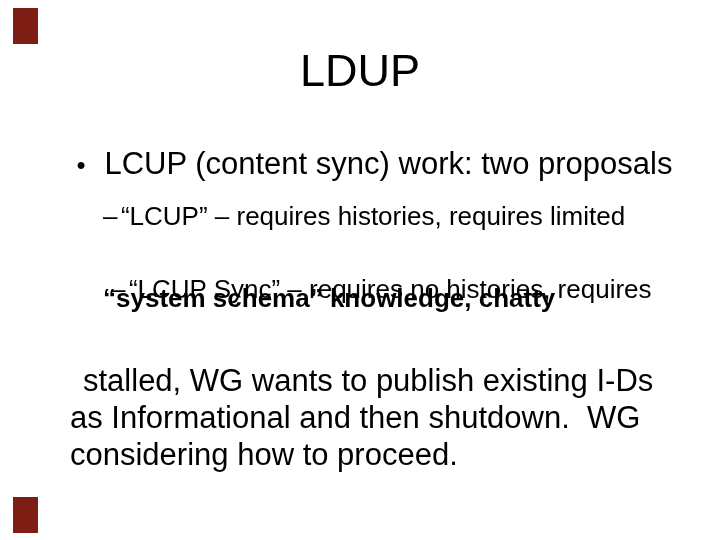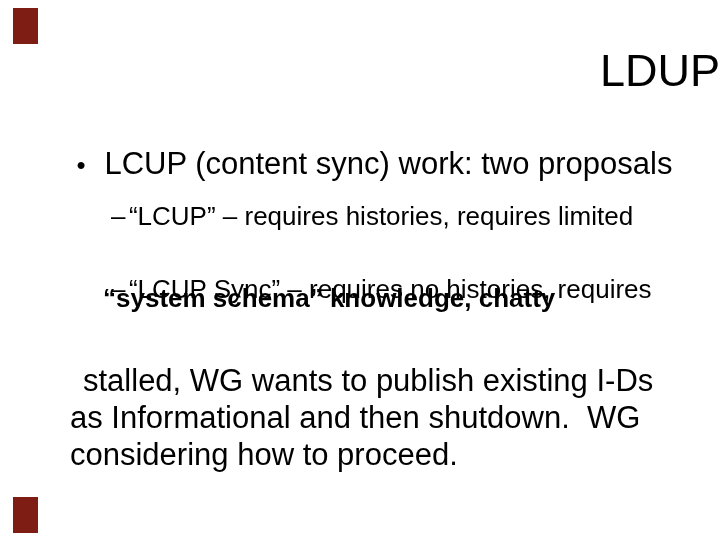--- a/index.html
+++ b/index.html
@@ -24,36 +24,36 @@
   .line {
     position: absolute;
     left: 0;
     line-height: 1;
     white-space: pre;
     color: #000000;
   }
   .title {
     top: 48px;
     width: 720px;
-    text-align: right;
+    text-align: center;
     font-size: 45px;
   }
   .lvl1 { font-size: 31px; }
   .lvl2 { font-size: 26px; }
 
   .marker {
     display: inline-block;
     vertical-align: baseline;
   }
   .bullet-marker { width: 28px; font-size: 26px; }
   .dash-marker   { width: 18px; }
 
   
   .b1      { top: 117px; left: 42px; }
-  .s1l1    { top: 177px; left: 82px; }
+  .s1l1    { top: 177px; left: 74px; }
   .s1l2    { top: 212px; left: 103px; }
   .s2l1    { top: 250px; left: 82px; }
   .s2l2    { top: 285px; left: 103px; font-weight: bold; }
   .b2l1    { top: 328px; left: 42px; }
   .b2l2    { top: 365px; left: 70px; margin-left: 13px; }
   .b2l3    { top: 402px; left: 70px; }
   .b2l4    { top: 439px; left: 70px; }
 </style>
 </head>
 <body>

